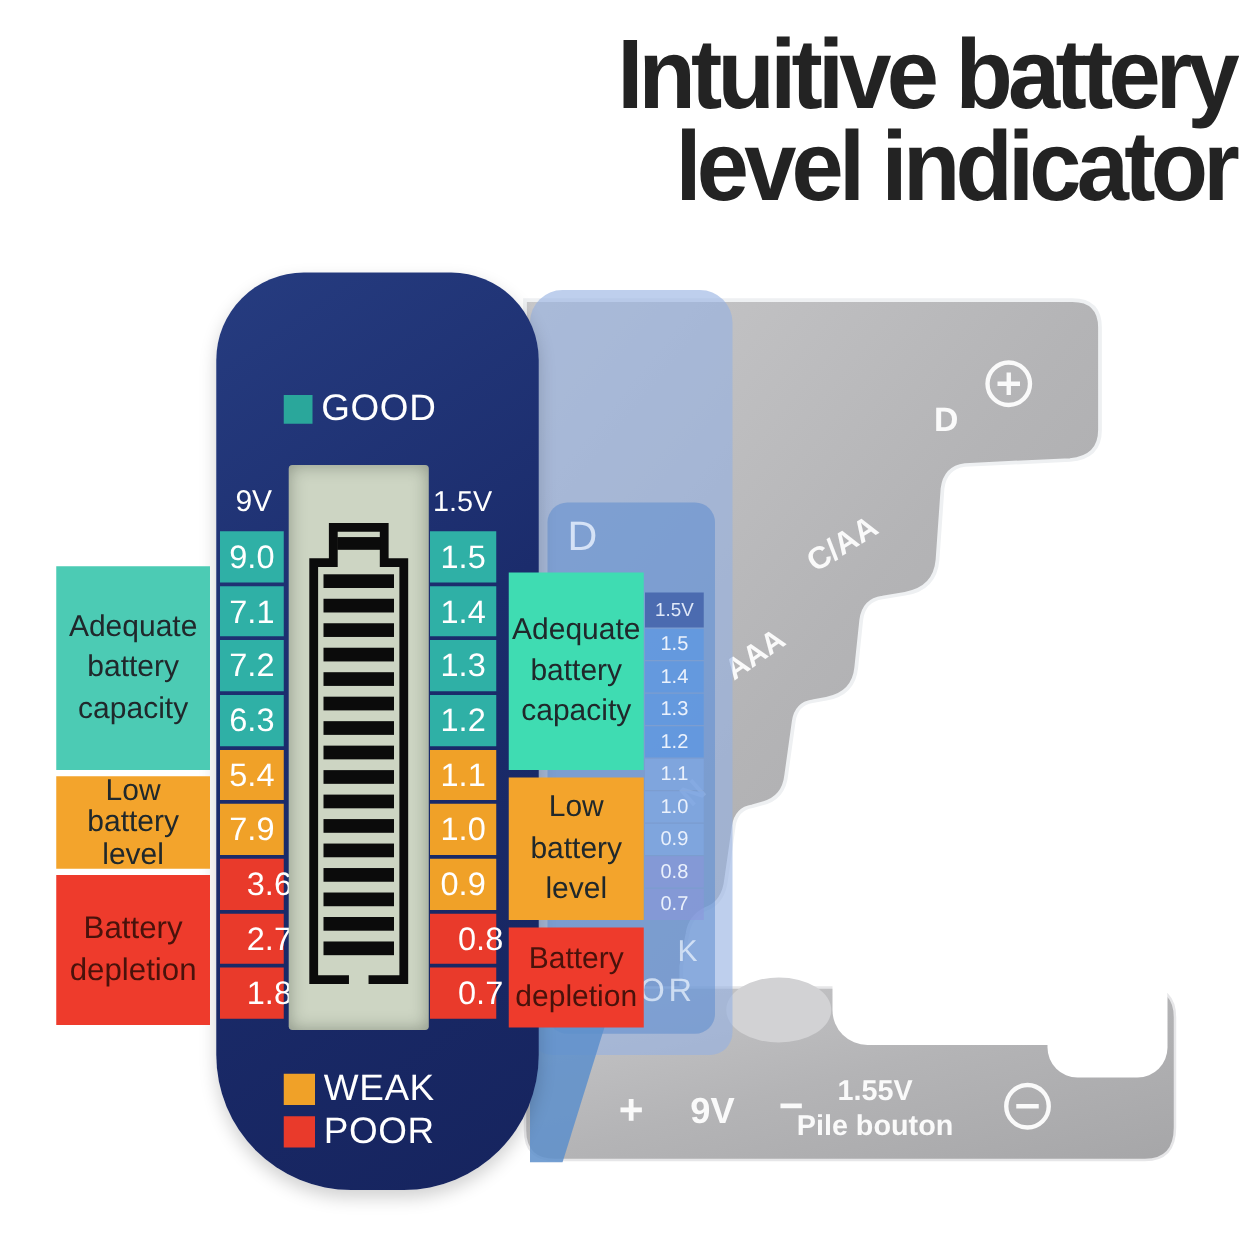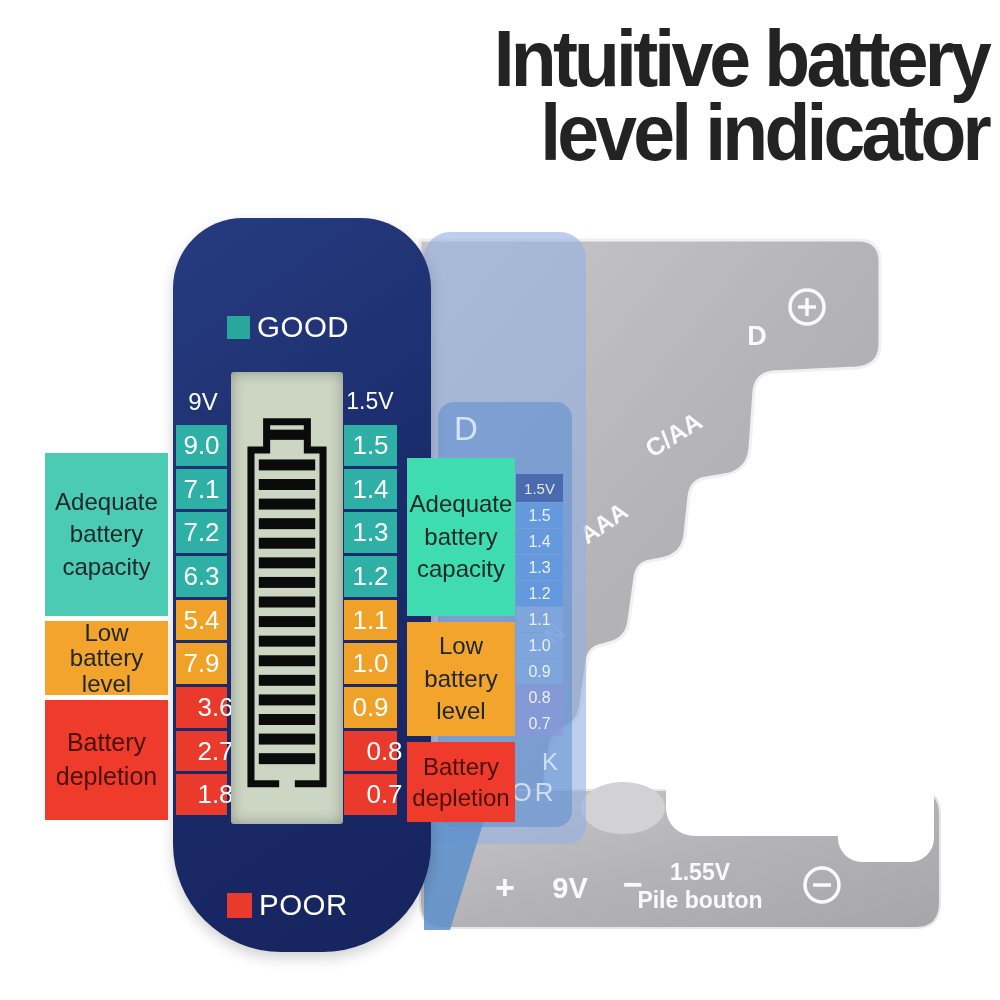--- a/index.html
+++ b/index.html
@@ -169,20 +169,24 @@
         <rect x="24" y="283" width="72" height="14" fill="#0b0b0b"></rect>
         <rect x="24" y="308" width="72" height="14" fill="#0b0b0b"></rect>
         <rect x="24" y="333" width="72" height="14" fill="#0b0b0b"></rect>
         <rect x="24" y="358" width="72" height="14" fill="#0b0b0b"></rect>
         <rect x="24" y="383" width="72" height="14" fill="#0b0b0b"></rect>
         <rect x="24" y="408" width="72" height="14" fill="#0b0b0b"></rect>
         <rect x="24" y="433" width="72" height="14" fill="#0b0b0b"></rect>
       </svg>
     </div>
 
+    <div class="ind-row" style="left:54px;top:636px;">
+      <span class="swatch sw-weak"></span>
+      <span class="ind-label">WEAK</span>
+    </div>
     <div class="ind-row" style="left:54px;top:670px;">
       <span class="swatch sw-poor"></span>
       <span class="ind-label">POOR</span>
     </div>
   </div>
 
   <div class="anno teal-l">Adequate battery capacity</div>
   <div class="anno orange-l">Low battery level</div>
   <div class="anno red-l">Battery depletion</div>
   <div class="anno teal-r">Adequate battery capacity</div>

